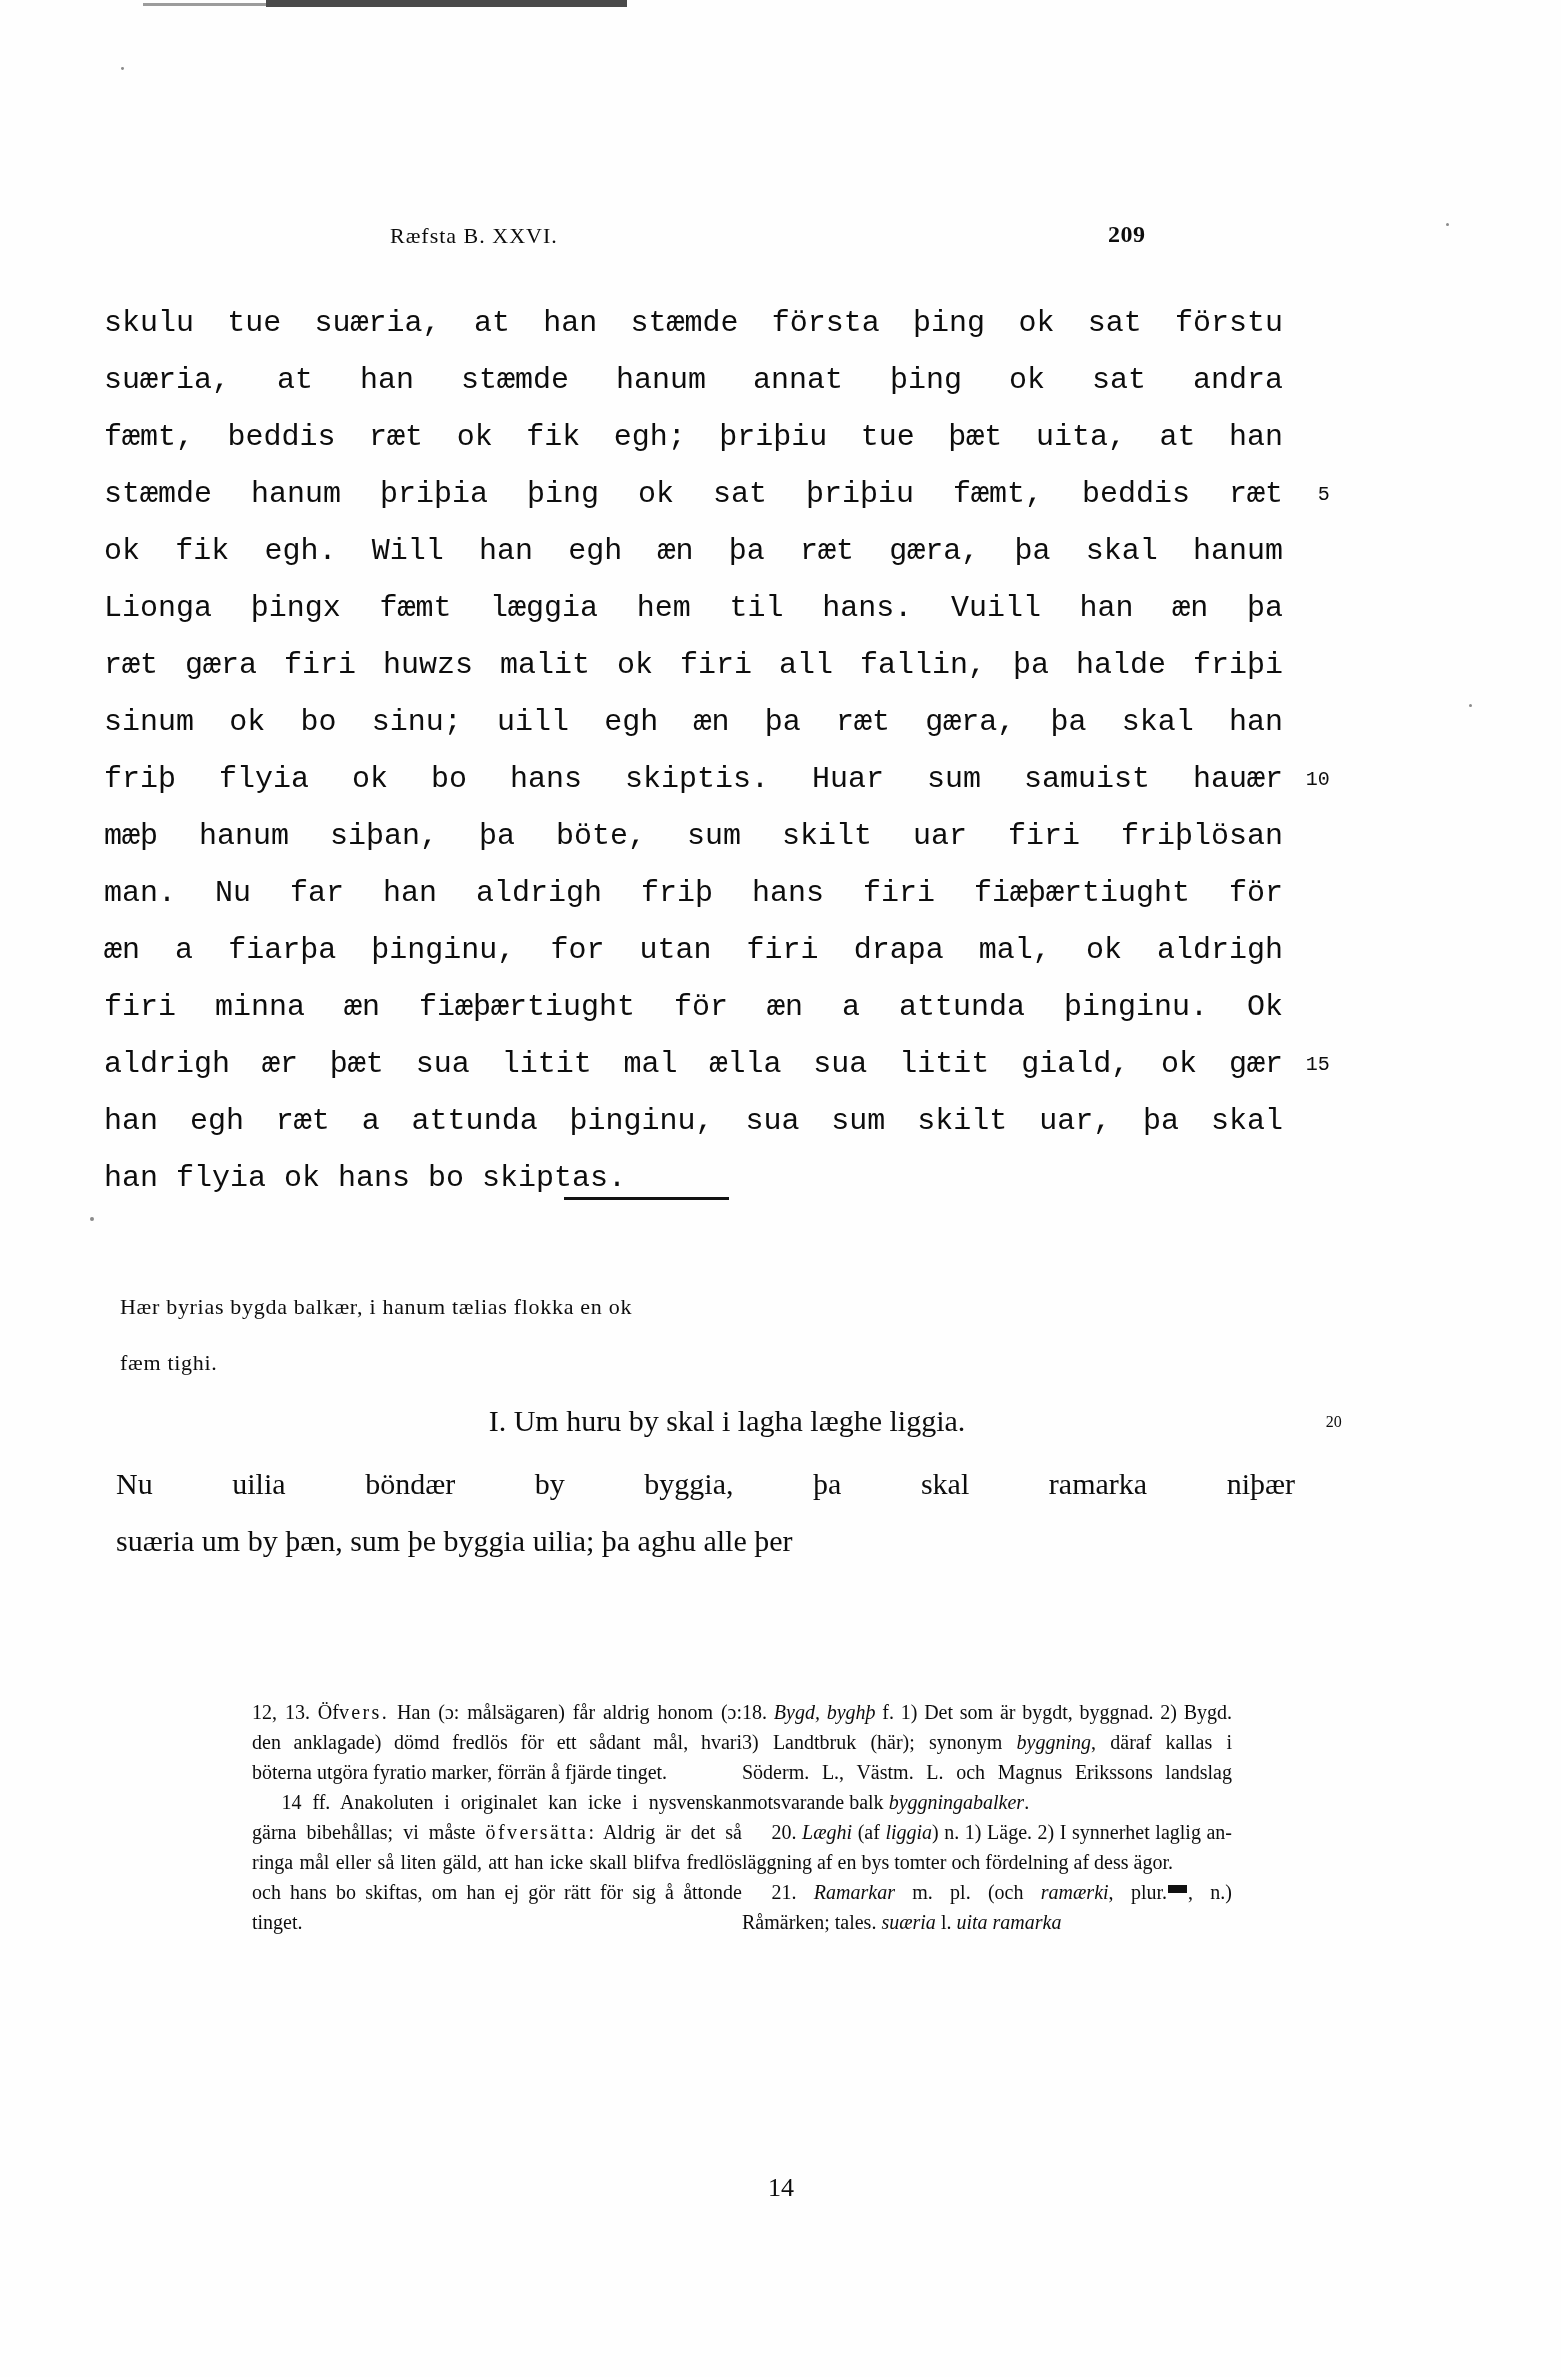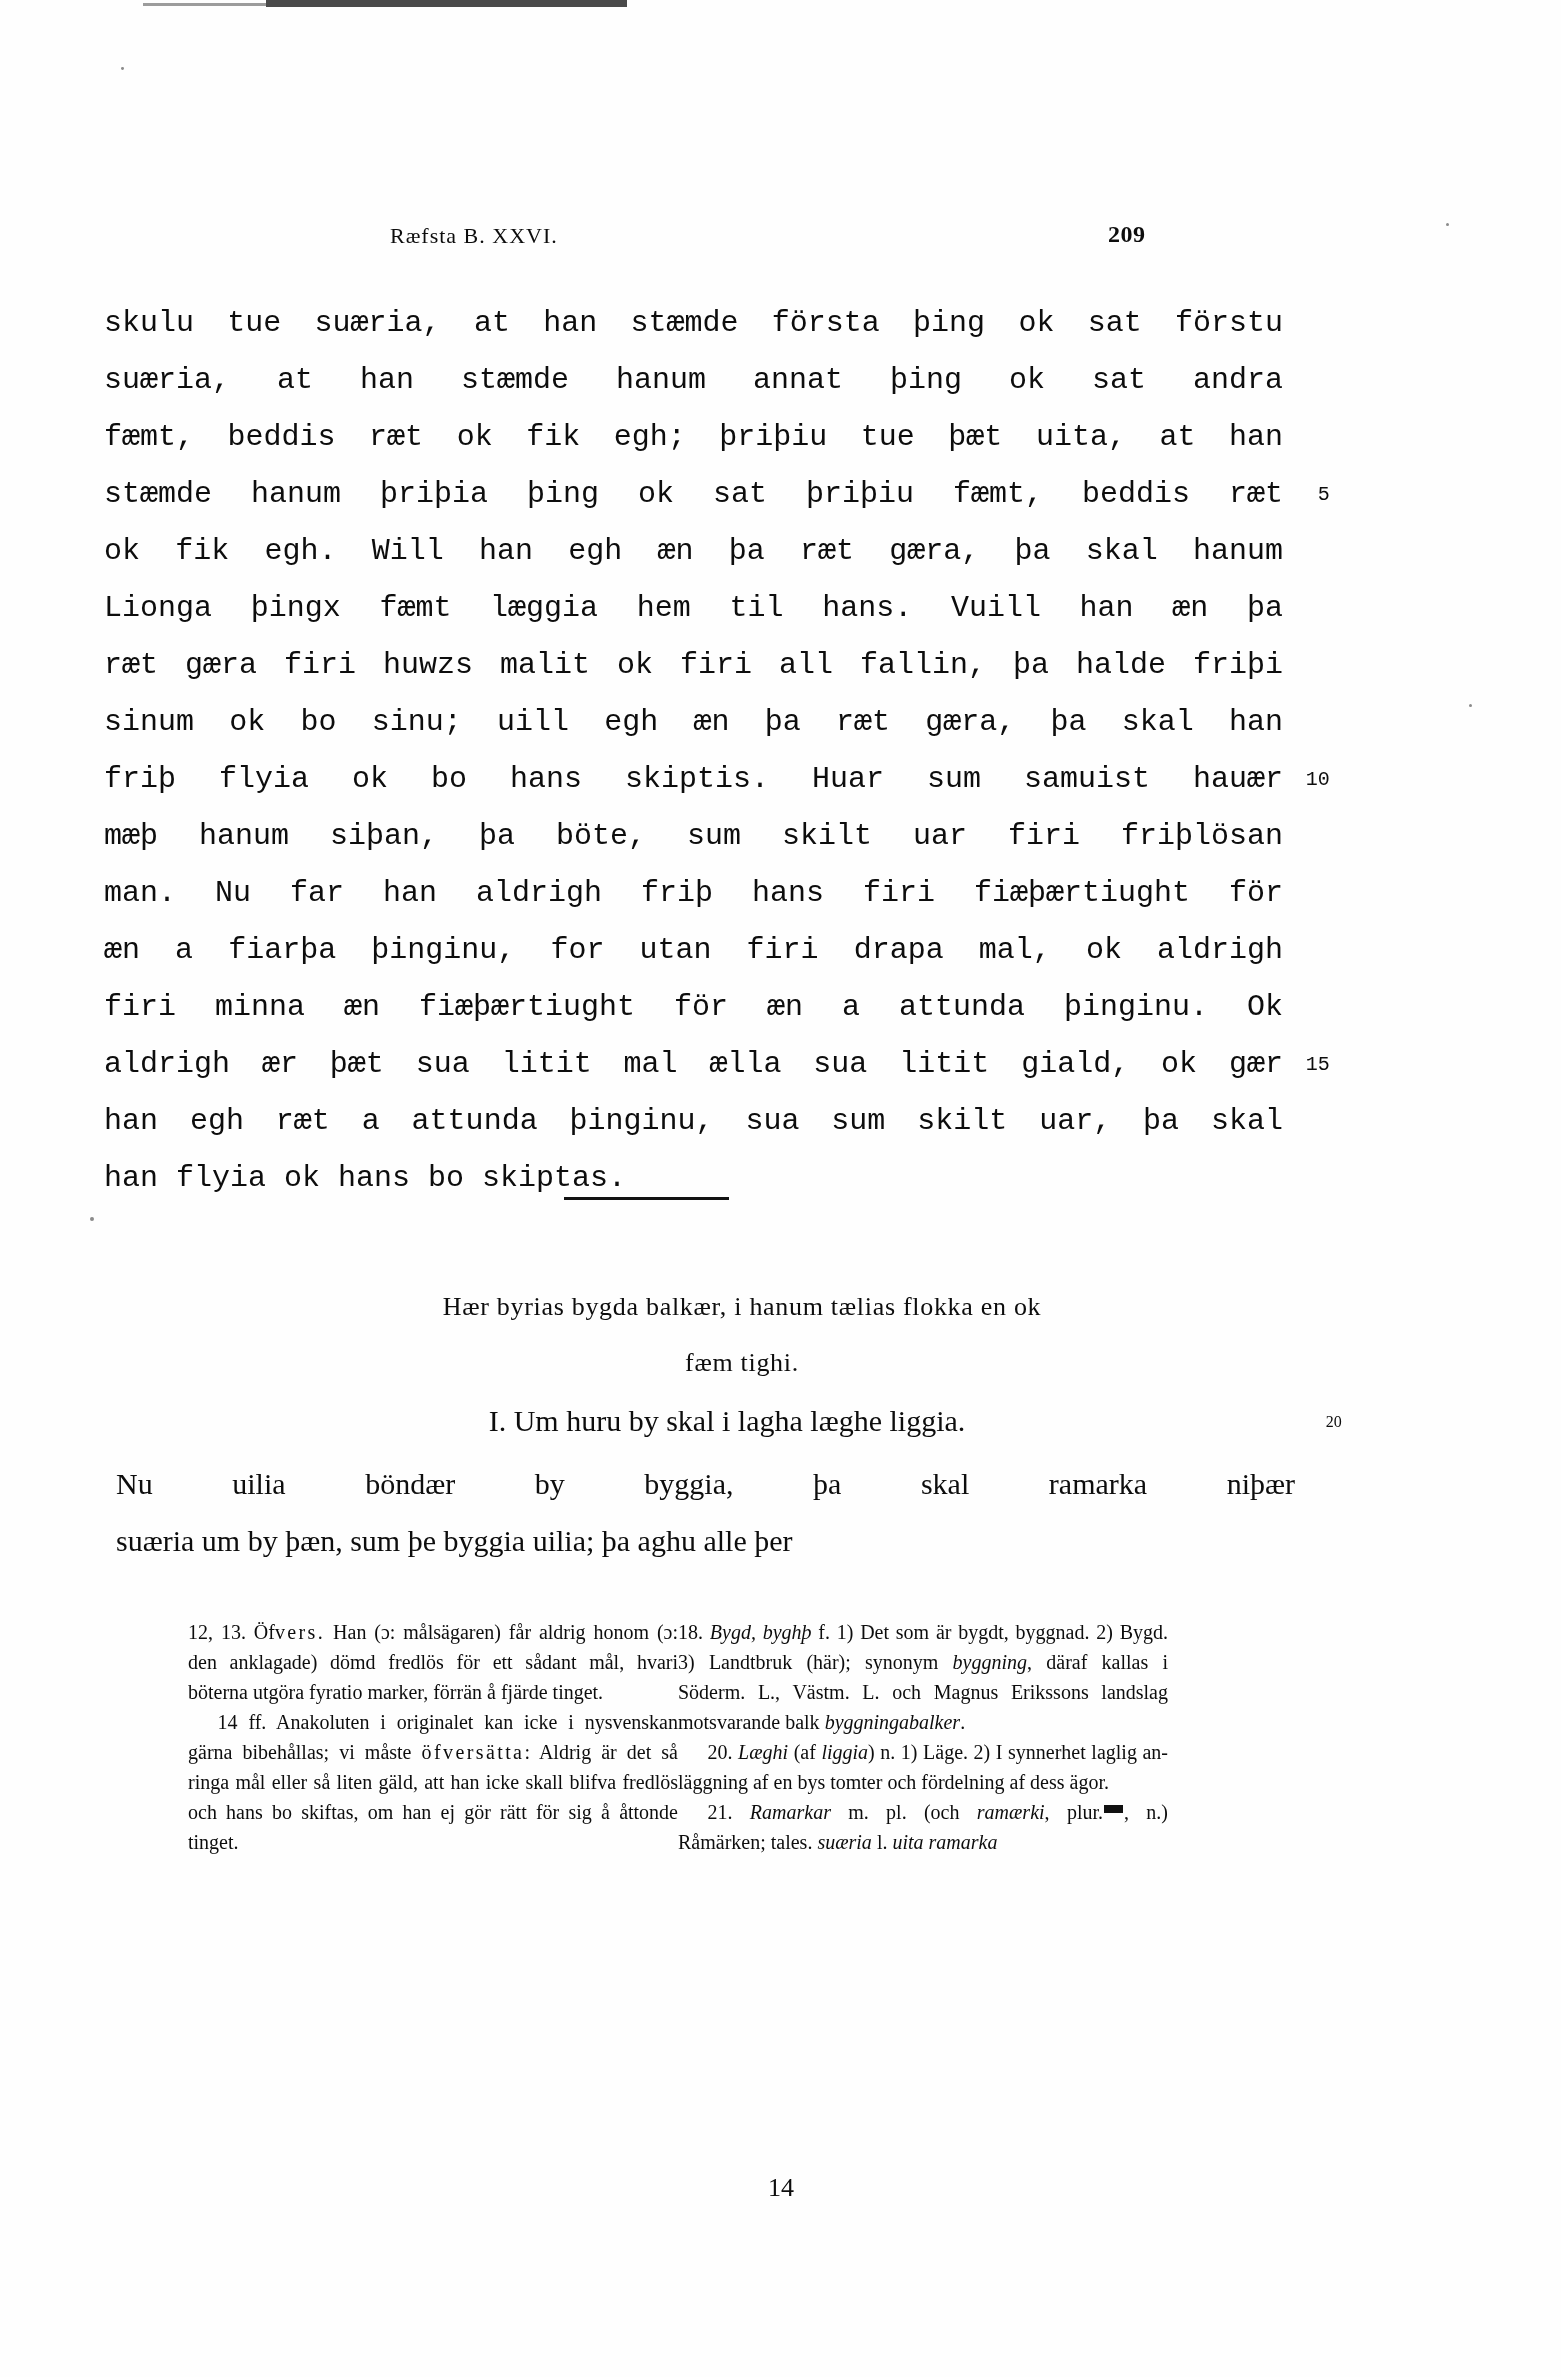--- a/index.html
+++ b/index.html
@@ -102,26 +102,26 @@
     left: 564px;
     top: 1197px;
     width: 165px;
     height: 3.3px;
     background: #121212;
   }
 
   
   .balk-heading {
     position: absolute;
-    left: 131px;
+    left: 120px;
     top: 1279px;
     width: 1222px;
-    font-size: 26px;
+    font-size: 22px;
     line-height: 56px;
-    text-align: center;
+    text-align: left;
   }
   .balk-heading .l1 { letter-spacing: 0.7px; }
   .balk-heading .l2 { letter-spacing: 0.7px; }
 
   
   .chapter-heading {
     position: absolute;
     left: 116px;
     top: 1393px;
     width: 1222px;
@@ -143,24 +143,24 @@
     left: 116px;
     top: 1455px;
     width: 1222px;
   }
   .chapter-para .bline { height: 57px; line-height: 57px; }
 
   
   .notes {
     position: absolute;
     left: 188px;
-    top: 1617px;
+    top: 1697px;
     width: 1108px;
     display: flex;
-    justify-content: flex-start;
+    justify-content: center;
   }
   .notes-col {
     width: 490px;
     font-size: 20px;
     line-height: 30px;
     text-align: justify;
   }
   .notes-col p {
     margin: 0;
   }

